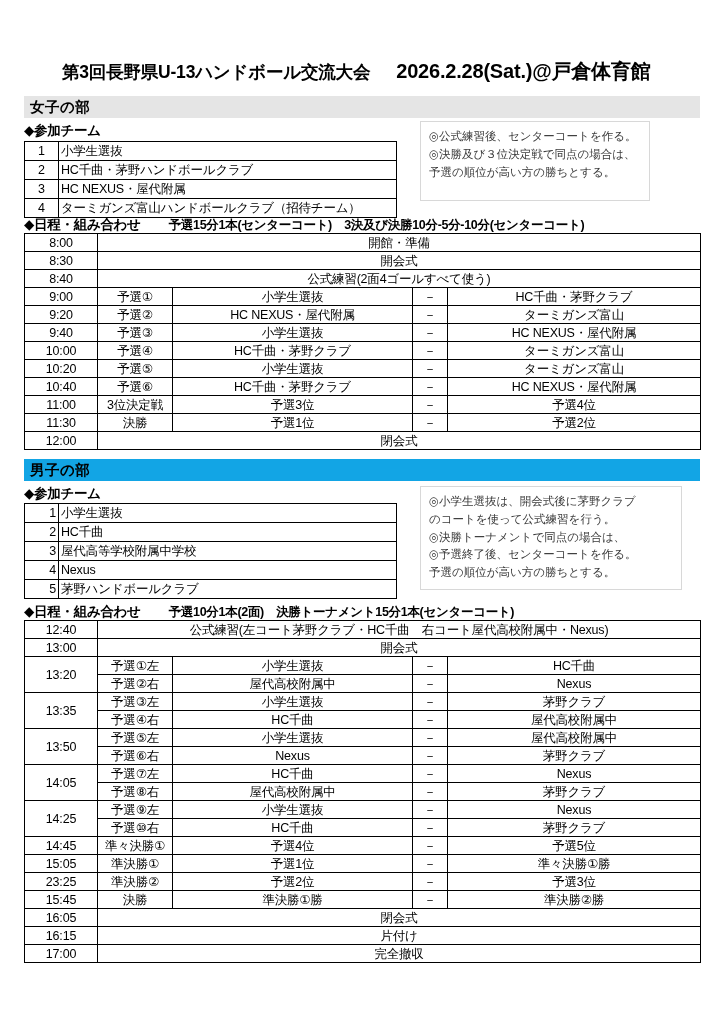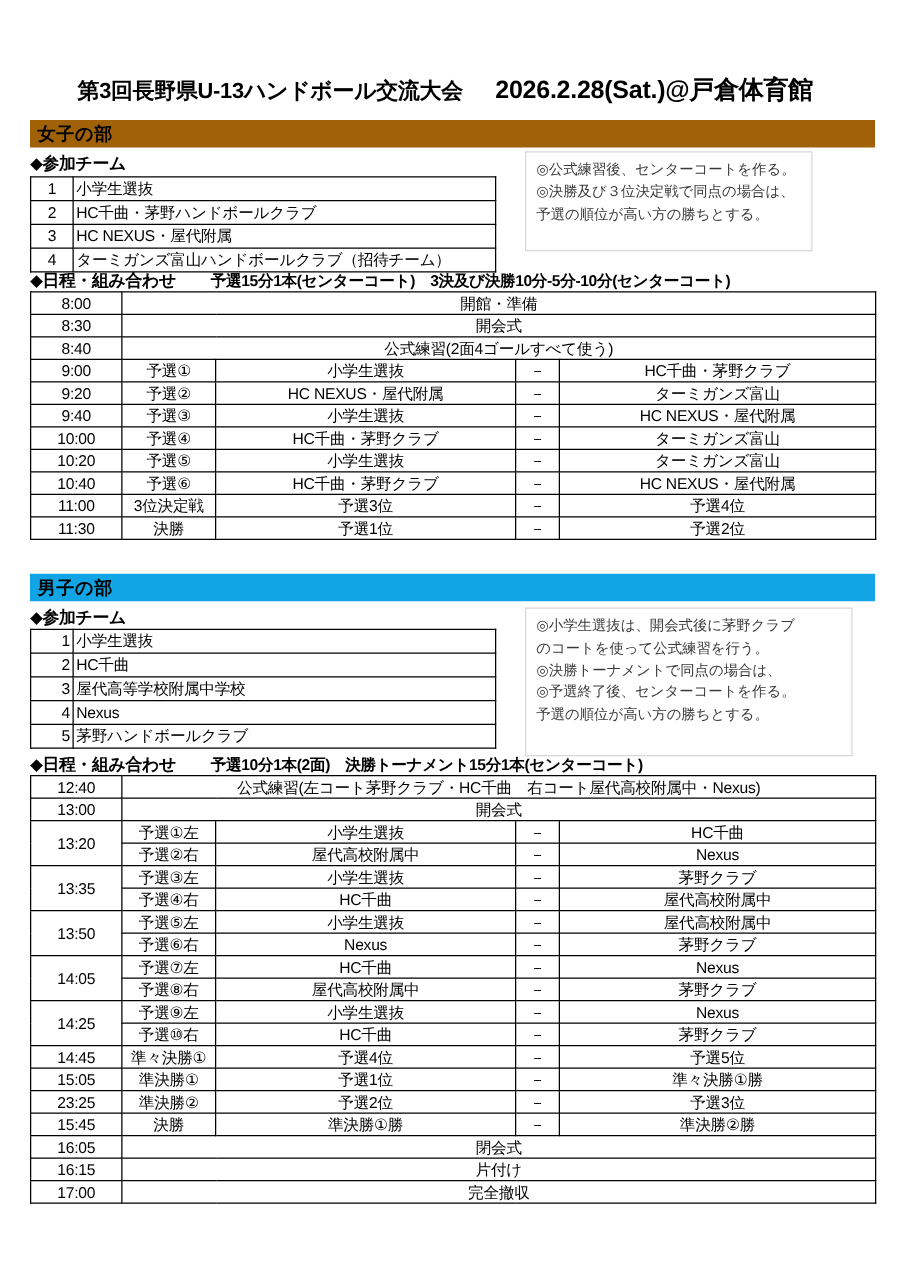--- a/index.html
+++ b/index.html
@@ -59,21 +59,21 @@
     display: flex;
     align-items: center;
     padding-left: 6px;
   }
   .banner-label {
     font-size: 14.5px;
     font-weight: bold;
     color: #000;
     letter-spacing: 0.5px;
   }
-  .banner-pink { background: #a16207; }
+  .banner-pink { background: #e5e5e5; }
   .banner-blue { background: #12a5e5; }
 
   
   .subhead {
     position: absolute;
     font-size: 13.5px;
     font-weight: bold;
     white-space: nowrap;
     letter-spacing: -0.3px;
   }
@@ -115,21 +115,21 @@
     position: absolute;
     border: 1px solid #d8d8d8;
     box-sizing: border-box;
     padding: 6px 8px 4px 8px;
     font-size: 11.5px;
     line-height: 1.55;
     color: #3a3a3a;
     background: #ffffff;
   }
   #women-notes { left: 420px; top: 121px; width: 230px; height: 80px; }
-  #men-notes  { left: 420px; top: 486px; width: 262px; height: 119px; }
+  #men-notes  { left: 420px; top: 486px; width: 262px; height: 104px; }
   .notes div { white-space: nowrap; }
 
   
   #women-sched { left: 24px; top: 233px; width: 676px; }
   #men-sched { left: 24px; top: 620px; width: 676px; }
   #women-sched td, #men-sched td { height: 17px; line-height: 16px; }
 </style>
 </head>
 <body>
 
@@ -251,20 +251,24 @@
           <td class="c">－</td>
           <td class="c">予選4位</td>
         </tr>
         <tr>
           <td class="c">11:30</td>
           <td class="c">決勝</td>
           <td class="c">予選1位</td>
           <td class="c">－</td>
           <td class="c">予選2位</td>
         </tr>
+        <tr>
+          <td class="c">12:00</td>
+          <td class="c" colspan="4">閉会式</td>
+        </tr>
       </tbody>
   </table>
 
   <div class="banner banner-blue" style="top:459px;">
     <span class="banner-label">男子の部</span>
   </div>
 
   <div class="subhead" style="left:24px; top:485px;">◆参加チーム</div>
 
   <table class="grid" id="men-teams">

